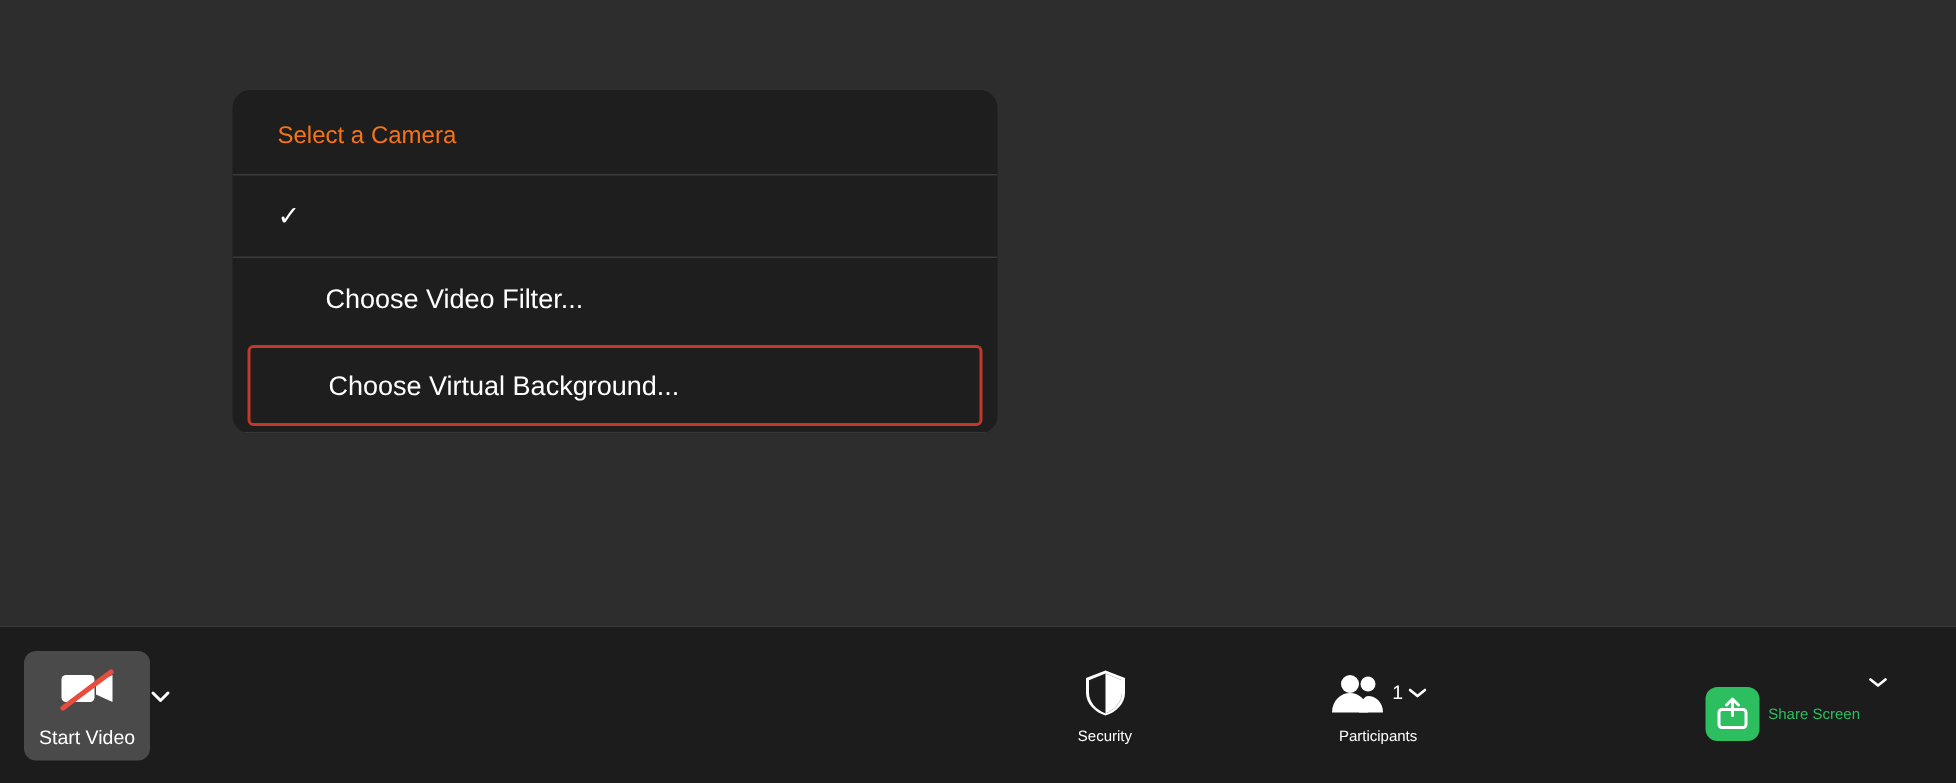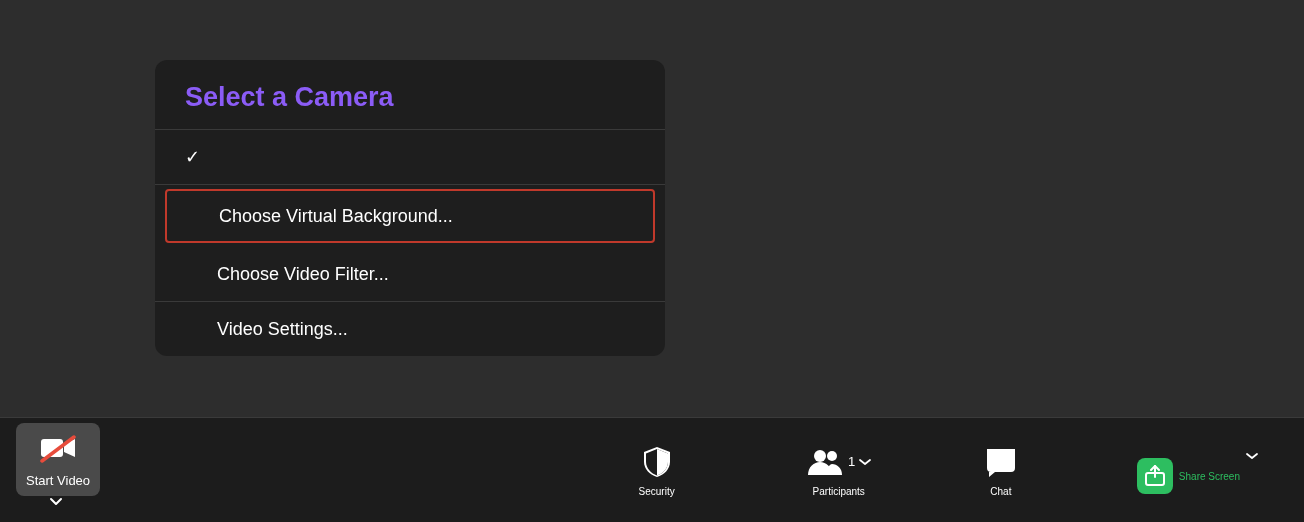--- a/index.html
+++ b/index.html
@@ -55,21 +55,21 @@
       height: 36px;
       display: flex;
       align-items: center;
       justify-content: center;
       position: relative;
     }
 
     
     .start-video-group {
       display: flex;
-      flex-direction: column;
+      flex-direction: row;
       align-items: center;
       padding: 0 8px 0 16px;
       gap: 0;
       text-align: center;
     }
 
     .start-video-btn {
       display: flex;
       flex-direction: column;
       align-items: center;
@@ -102,23 +102,23 @@
       top: 60px;
       left: 155px;
       width: 510px;
       background-color: #1e1e1e;
       border-radius: 12px;
       overflow: hidden;
       z-index: 100;
     }
 
     .dropdown-title {
-      font-size: 27px;
-      font-weight: 700;
-      color: #8b5cf6;
+      font-size: 16px;
+      font-weight: 400;
+      color: #f97316;
       padding: 22px 30px 16px 30px;
     }
 
     .dropdown-divider {
       height: 1px;
       background-color: #3a3a3a;
       margin: 0;
     }
 
     .dropdown-item {
@@ -181,36 +181,32 @@
 <div class="dropdown-menu">
   <div class="dropdown-title">Select a Camera</div>
   <div class="dropdown-divider"></div>
 
   <div class="dropdown-item">
     <span class="checkmark">✓</span>
   </div>
 
   <div class="dropdown-divider"></div>
 
+  <div class="dropdown-item">
+    <span class="checkmark" style="visibility:hidden;">✓</span>
+    <span>Choose Video Filter...</span>
+  </div>
+
   <div class="dropdown-item highlighted">
     <span class="checkmark" style="visibility:hidden;">✓</span>
     <span>Choose Virtual Background...</span>
   </div>
 
-  <div class="dropdown-item">
-    <span class="checkmark" style="visibility:hidden;">✓</span>
-    <span>Choose Video Filter...</span>
-  </div>
-
   <div class="dropdown-divider"></div>
 
-  <div class="dropdown-item">
-    <span class="checkmark" style="visibility:hidden;">✓</span>
-    <span>Video Settings...</span>
-  </div>
 </div>
 
 <div class="toolbar">
 
   <div class="start-video-group">
     <div class="start-video-btn">
       <div class="toolbar-icon">
         <svg width="36" height="28" viewBox="0 0 36 28" fill="none" xmlns="http://www.w3.org/2000/svg">
 
           <rect x="1" y="4" width="22" height="18" rx="3" fill="white"></rect>
@@ -259,28 +255,20 @@
         <svg width="12" height="8" viewBox="0 0 12 8" fill="none" style="margin-left:2px">
           <path d="M1 2 L6 6 L11 2" stroke="white" stroke-width="1.8" stroke-linecap="round" stroke-linejoin="round"></path>
         </svg>
       </div>
     </div>
     <span class="label">Participants</span>
   </div>
 
   <div style="width:80px"></div>
 
-  <div class="toolbar-item">
-    <div class="toolbar-icon">
-      <svg width="34" height="32" viewBox="0 0 34 32" fill="none">
-        <path d="M3 3 L31 3 L31 22 Q31 26 27 26 L11 26 L5 31 L5 26 L7 26 Q3 26 3 22 Z" fill="white"></path>
-      </svg>
-    </div>
-    <span class="label">Chat</span>
-  </div>
 
   <div style="width:80px"></div>
 
   <div class="toolbar-item green" style="flex-direction:row; gap:4px; align-items:flex-end;">
     <div style="display:flex; flex-direction:row; align-items:center; gap:6px;">
       <div class="share-icon-wrap">
         <svg width="22" height="22" viewBox="0 0 22 22" fill="none">
           <rect x="2" y="8" width="18" height="12" rx="2" fill="none" stroke="white" stroke-width="2"></rect>
           <path d="M11 1 L11 12" stroke="white" stroke-width="2" stroke-linecap="round"></path>
           <path d="M7 5 L11 1 L15 5" stroke="white" stroke-width="2" stroke-linecap="round" stroke-linejoin="round"></path>

